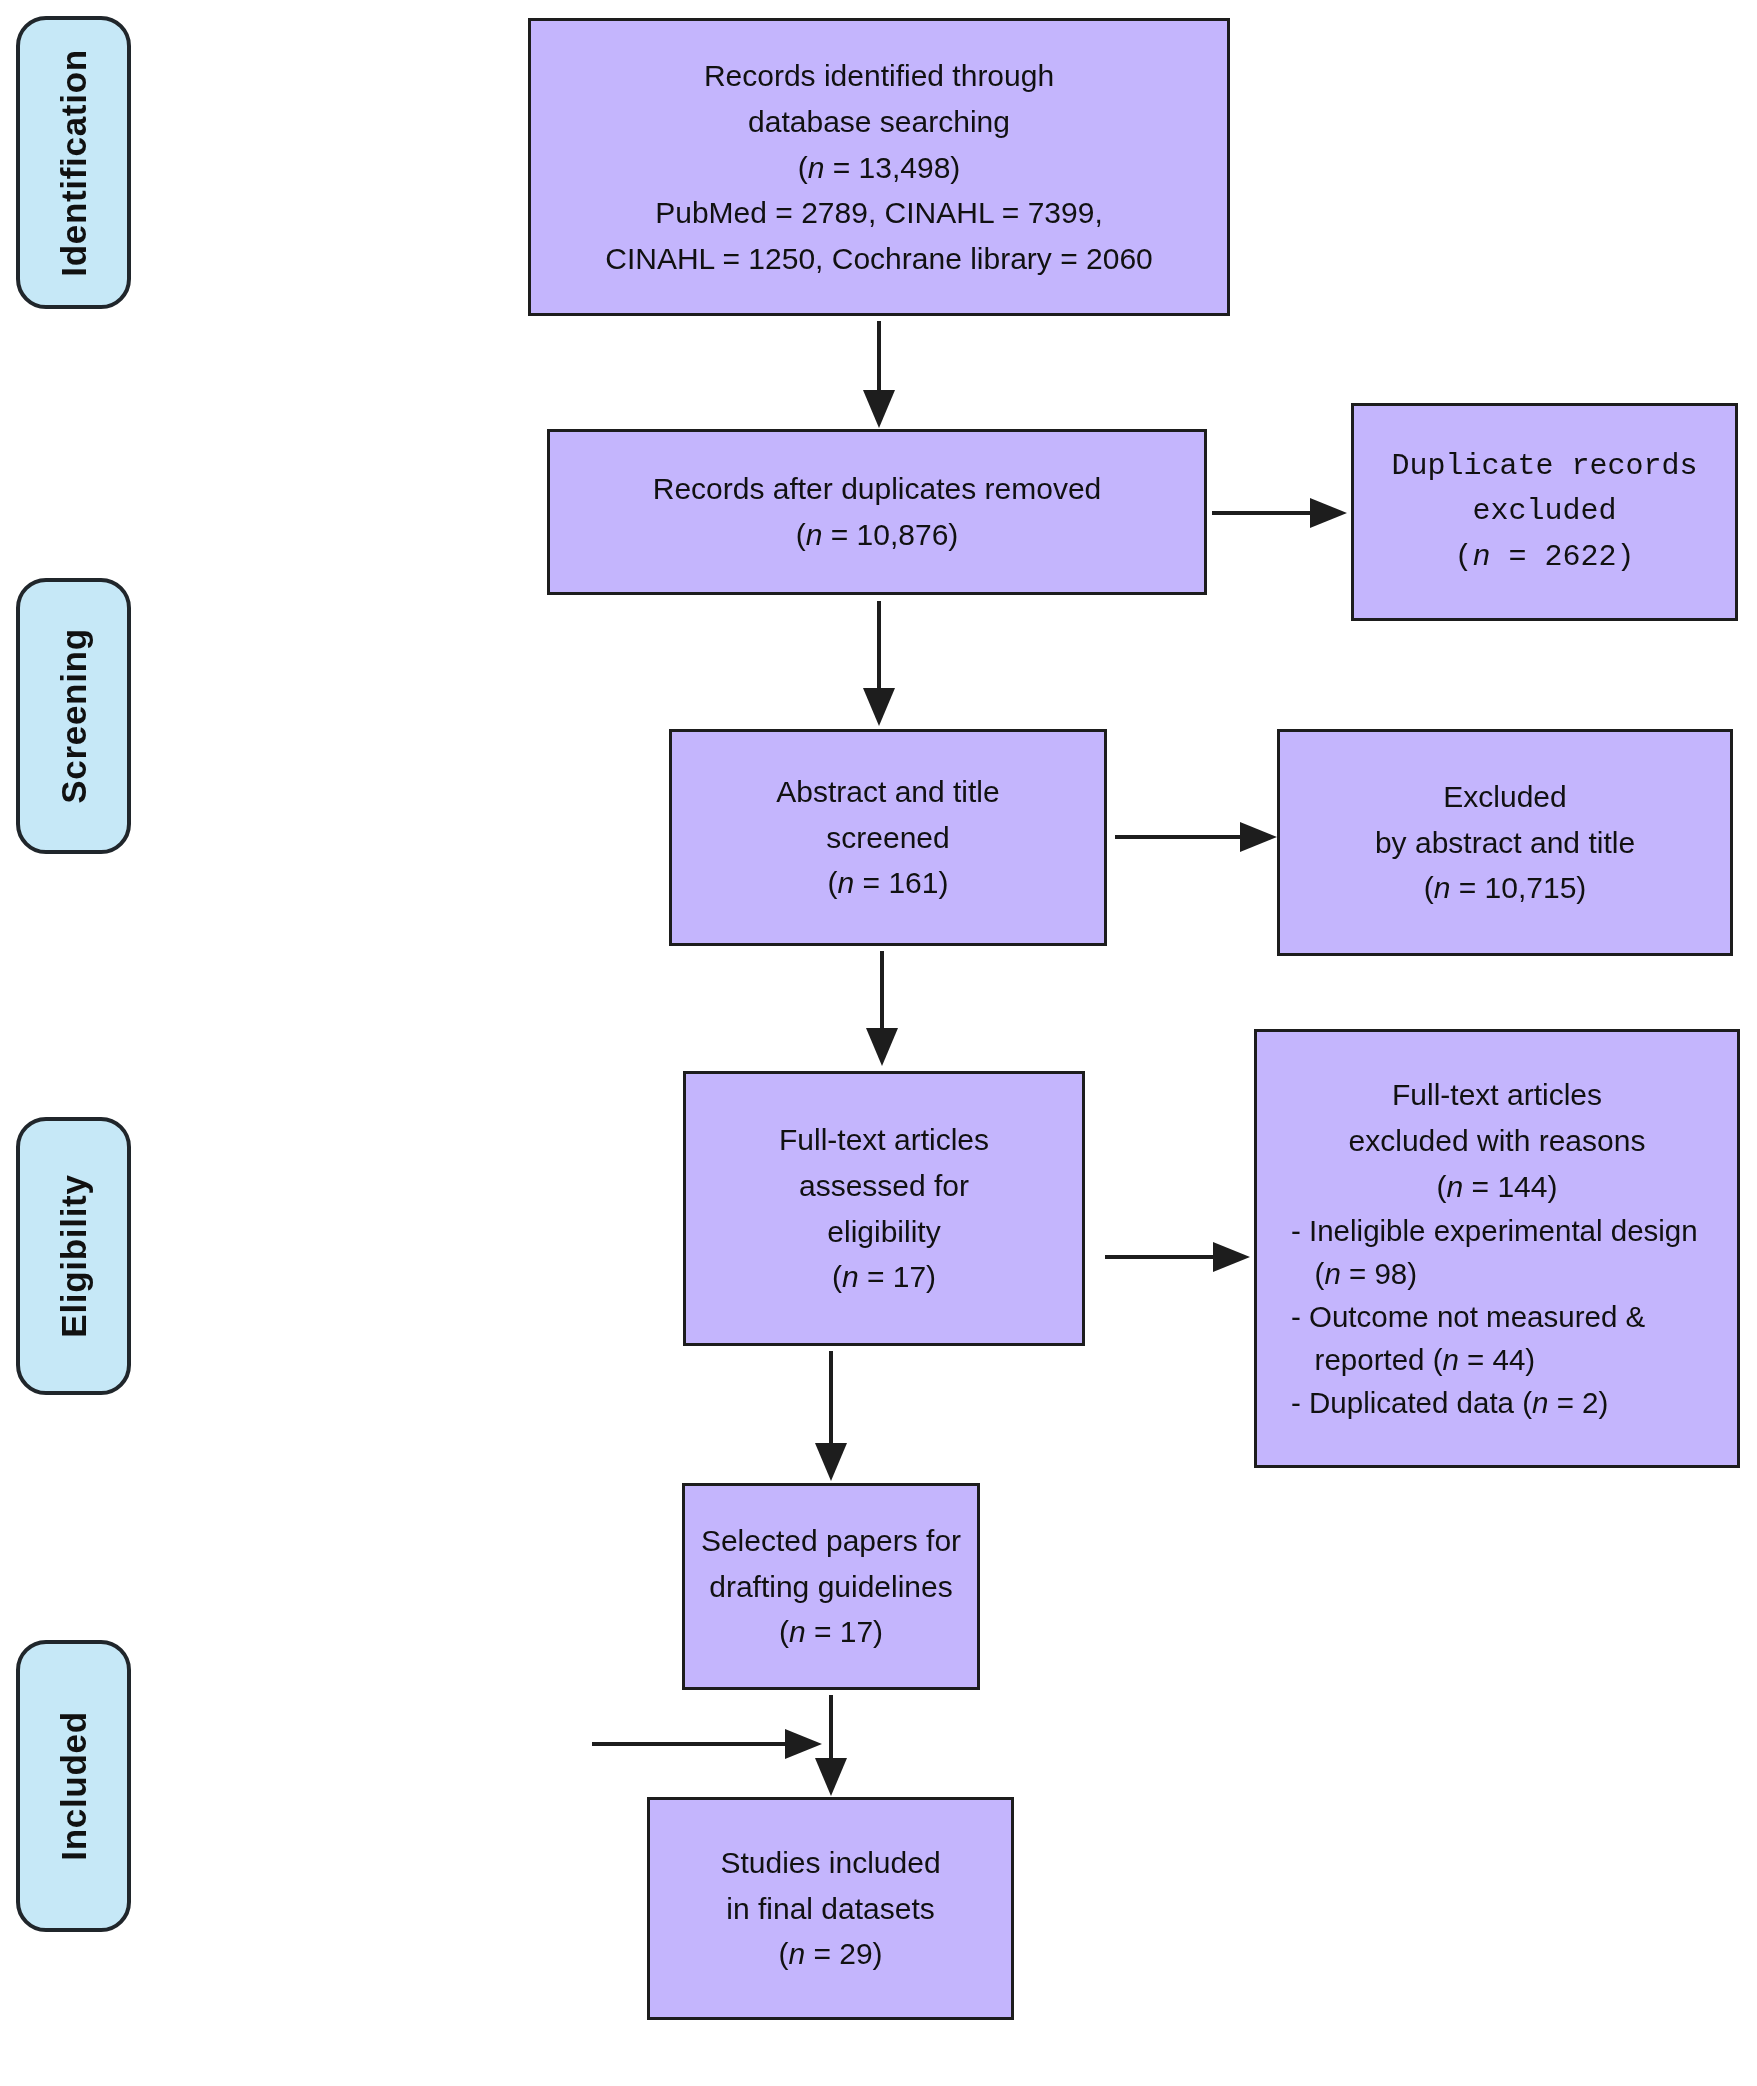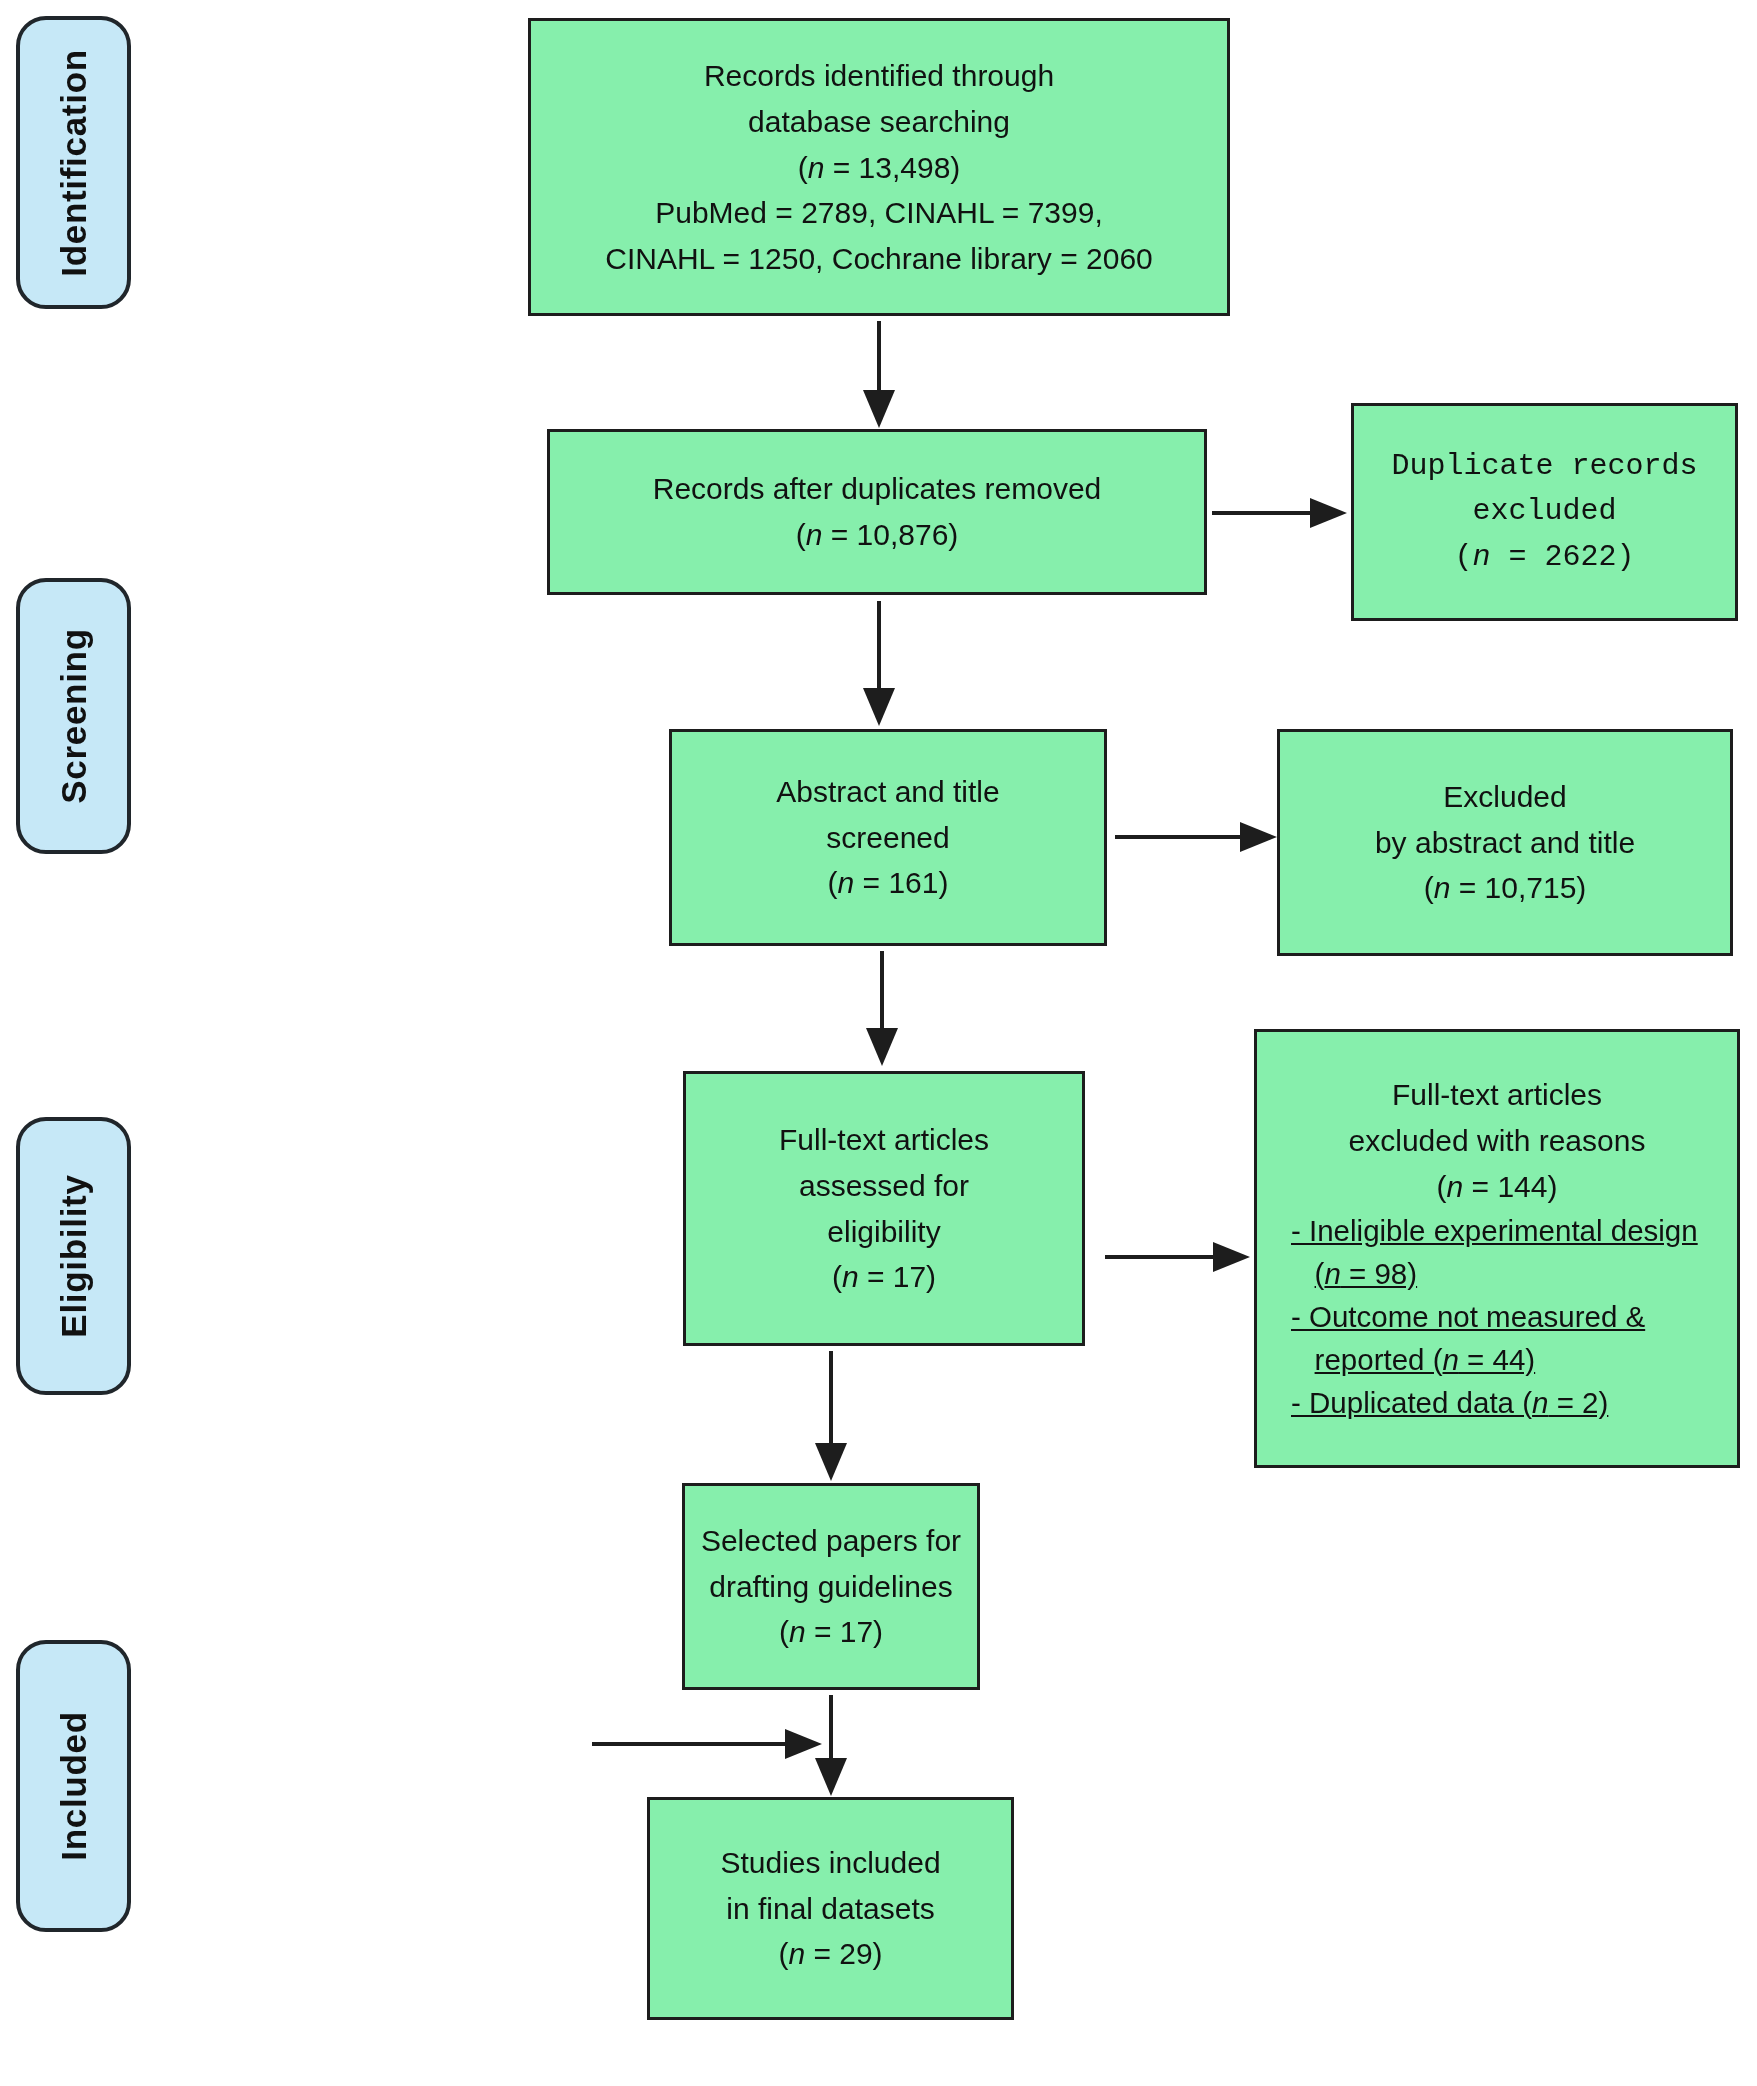--- a/index.html
+++ b/index.html
@@ -23,21 +23,21 @@
     transform:rotate(-90deg);
     white-space:nowrap;
     font-weight:bold;
     font-size:35px;
     letter-spacing:0.7px;
     color:#111111;
   }
   
   .node{
     position:absolute;
-    background:#86efac;
+    background:#c4b5fd;
     border:3.9px solid #1d1d1d;
     box-sizing:border-box;
     display:flex;flex-direction:column;
     align-items:center;justify-content:center;
     text-align:center;
     font-size:30px;
     line-height:1.52;
   }
   .node .ln{white-space:nowrap;}
   .node i{font-style:italic;}
@@ -45,21 +45,20 @@
     align-self:stretch;
     text-align:left;
     font-size:29.5px;
     line-height:1.46;
     padding:0 22px 0 34px;
   }
   .reasons .ln{
     white-space:normal;
     padding-left:23.6px;
     text-indent:-23.6px;
-    text-decoration:underline;
   }
   
   .varrow{position:absolute;width:3.9px;background:#1d1d1d;}
   .varrow::after{
     content:"";position:absolute;top:100%;left:50%;
     transform:translateX(-50%);
     border-left:16.4px solid transparent;
     border-right:16.4px solid transparent;
     border-top:38px solid #1d1d1d;
   }

